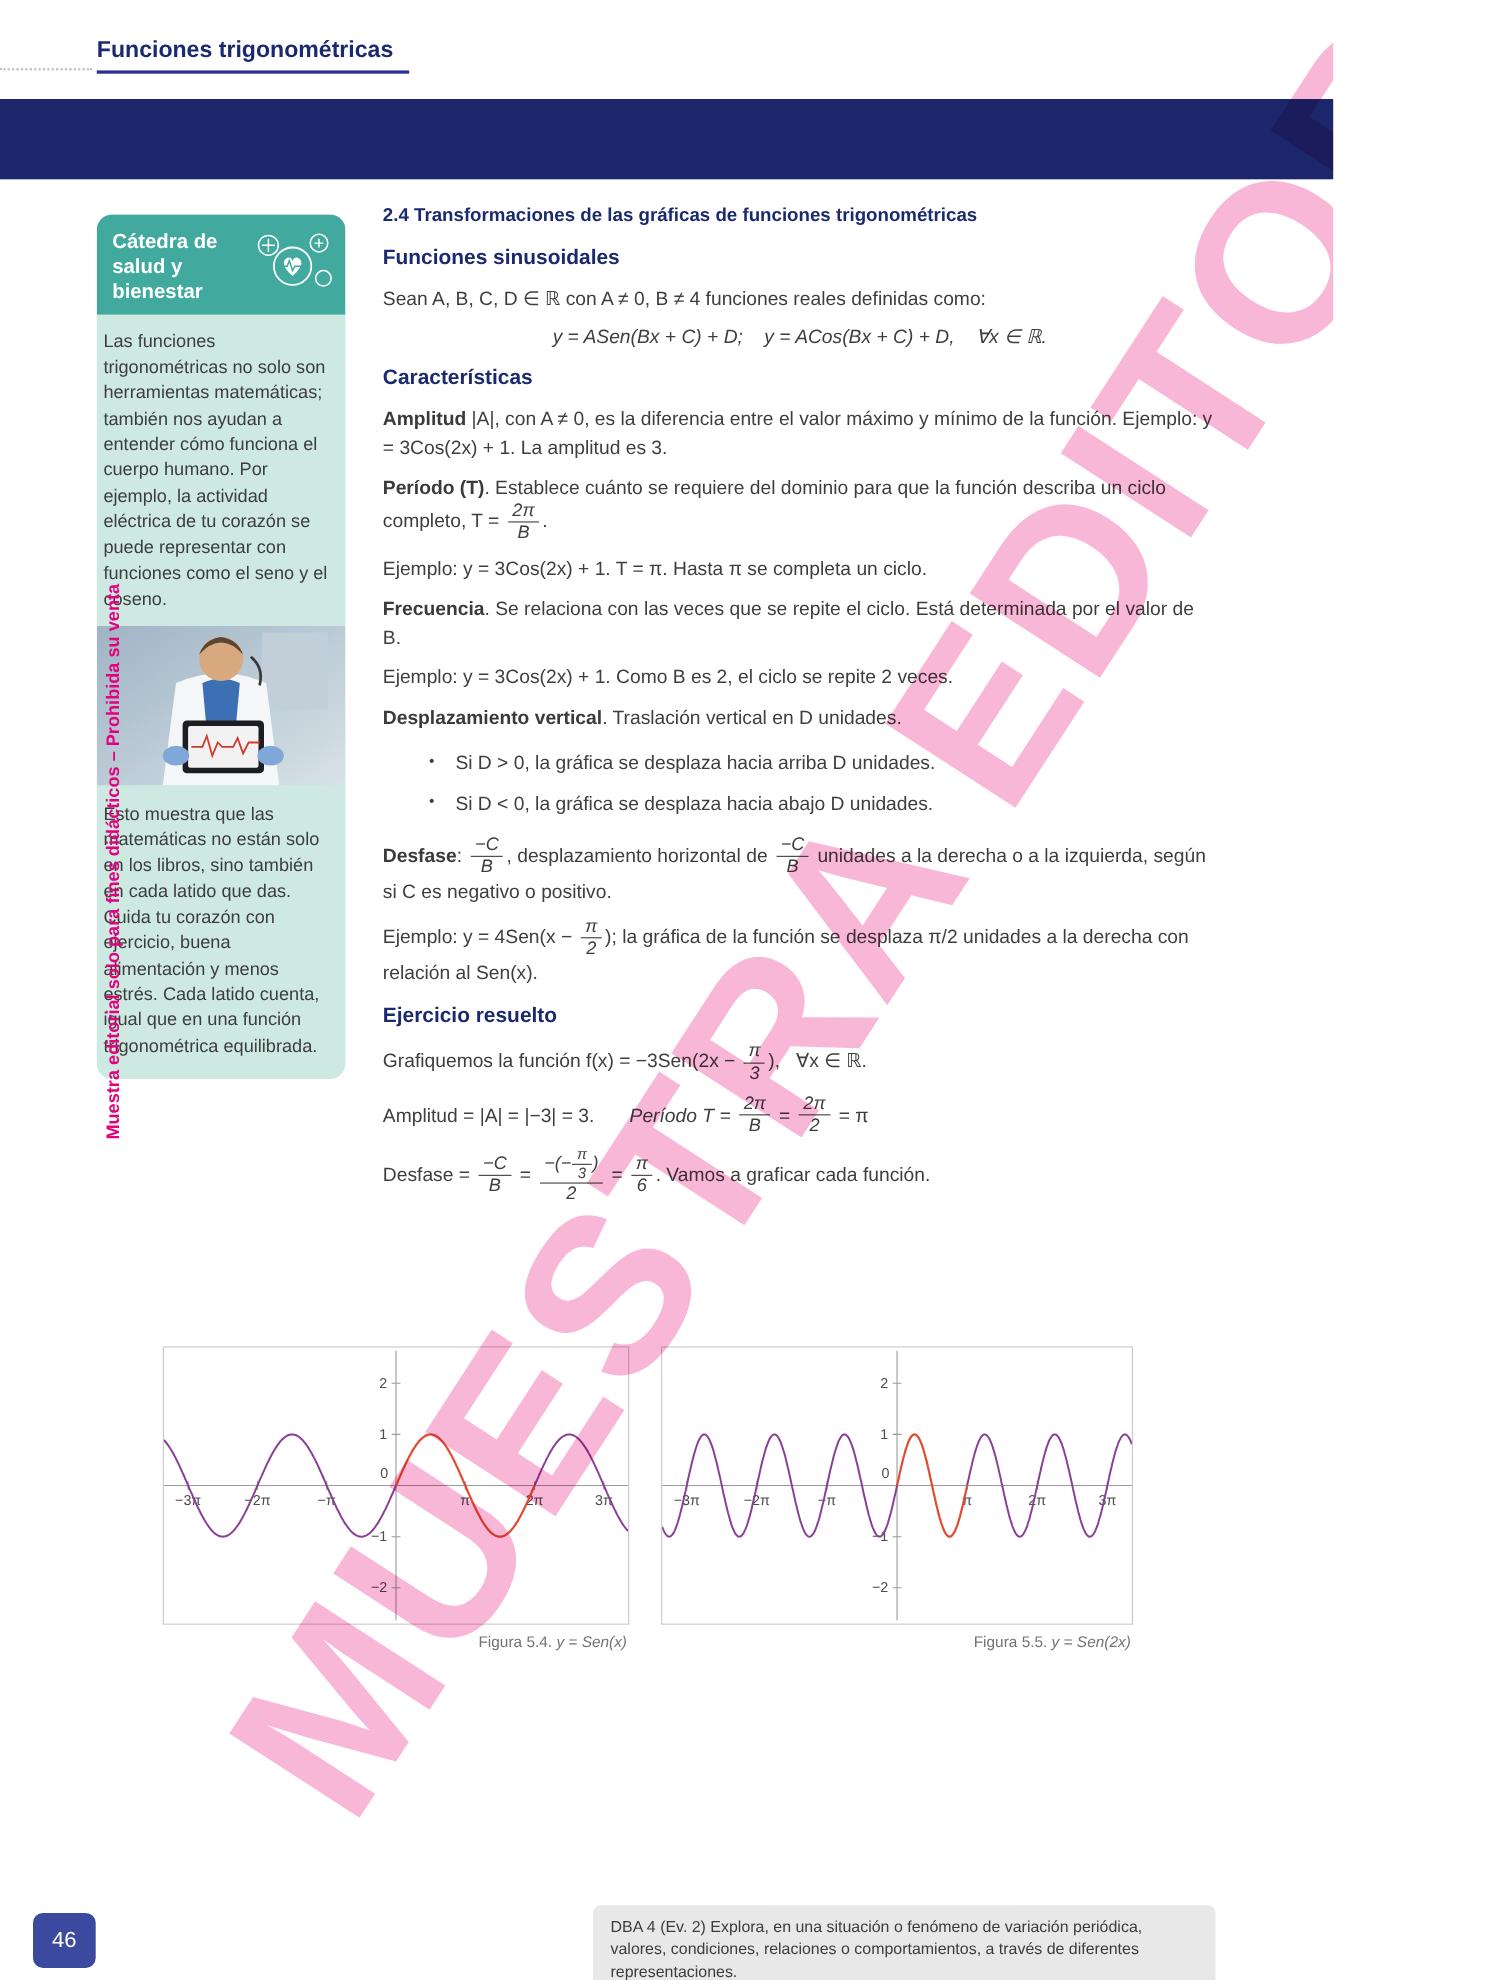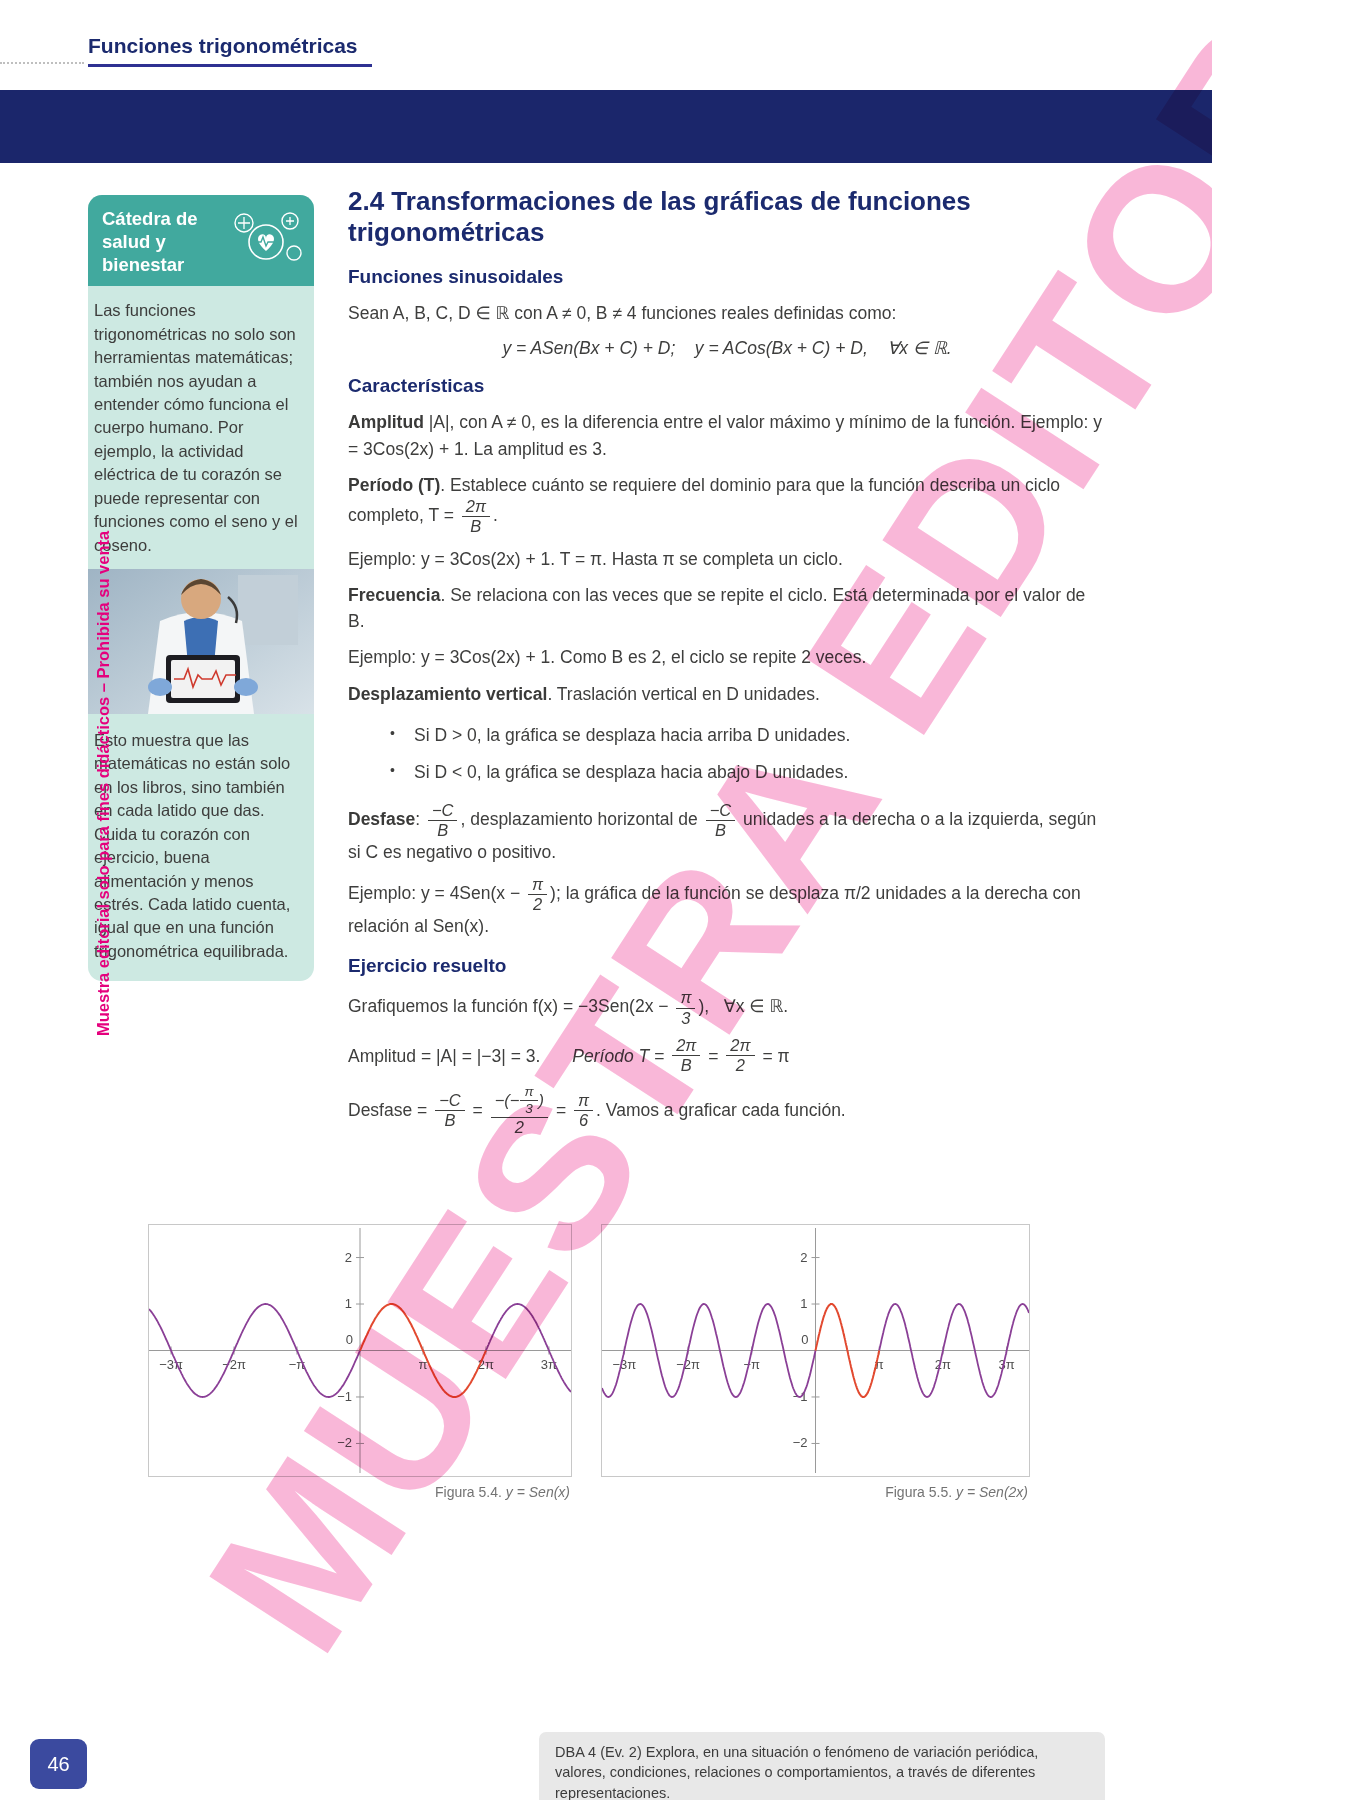--- a/index.html
+++ b/index.html
@@ -25,21 +25,21 @@
 
   
   .wm-diagonal{position:absolute;left:-140px;top:770px;width:1760px;text-align:center;
     transform:rotate(-57deg);font-size:205px;font-weight:bold;letter-spacing:4px;white-space:nowrap;
     color:#f470b2;opacity:0.5;z-index:40;pointer-events:none;mix-blend-mode:multiply;}
   .wm-vertical{position:absolute;left:94px;top:1036px;transform:rotate(-90deg);transform-origin:0 0;
     white-space:nowrap;font-size:16.5px;font-weight:600;color:#e5007d;z-index:41;pointer-events:none;}
 
   
   .main-col{position:absolute;left:348px;top:186px;width:758px;}
-  .section-title{margin:0 0 18px;font-size:26px;font-weight:bold;color:#1b2a6e;}
+  .section-title{margin:0 0 18px;font-size:17px;font-weight:bold;color:#1b2a6e;}
   .subhead{margin:16px 0 12px;font-size:19px;font-weight:bold;color:#1b2a6e;}
   p.body{margin:10px 0;font-size:17.5px;line-height:1.5;color:#3e3e3d;}
   .lead{font-weight:bold;color:#3a3a39;}
   .t{white-space:pre-wrap;}
   .pre{white-space:pre-wrap;}
   .formula-display{text-align:center;font-style:italic;margin:12px 0 14px;font-size:17.5px;}
   ul.bullets{list-style:none;margin:6px 0;padding:0 0 0 42px;}
   ul.bullets li{position:relative;padding:6px 0 6px 24px;font-size:17.5px;line-height:1.45;}
   ul.bullets li::before{content:"•";position:absolute;left:0;top:6px;font-size:14px;color:#3e3e3d;}
   .frac{display:inline-block;vertical-align:middle;text-align:center;font-style:italic;

